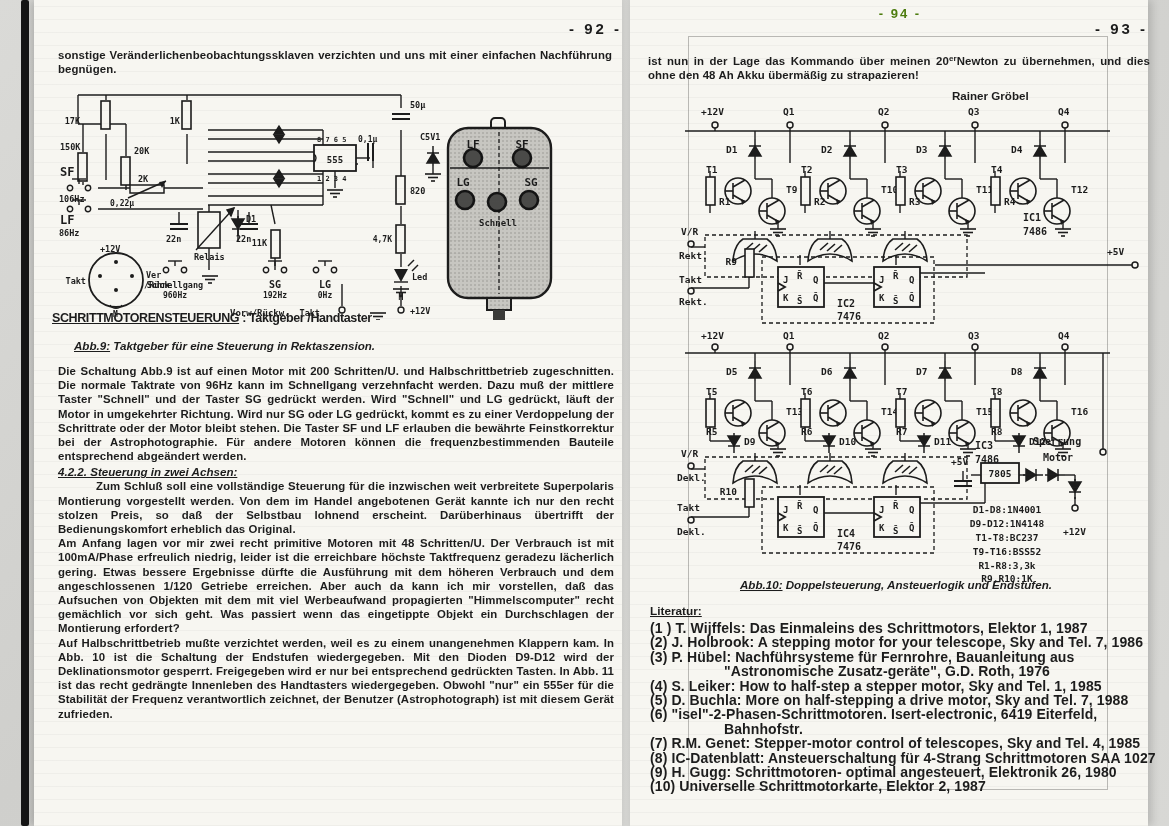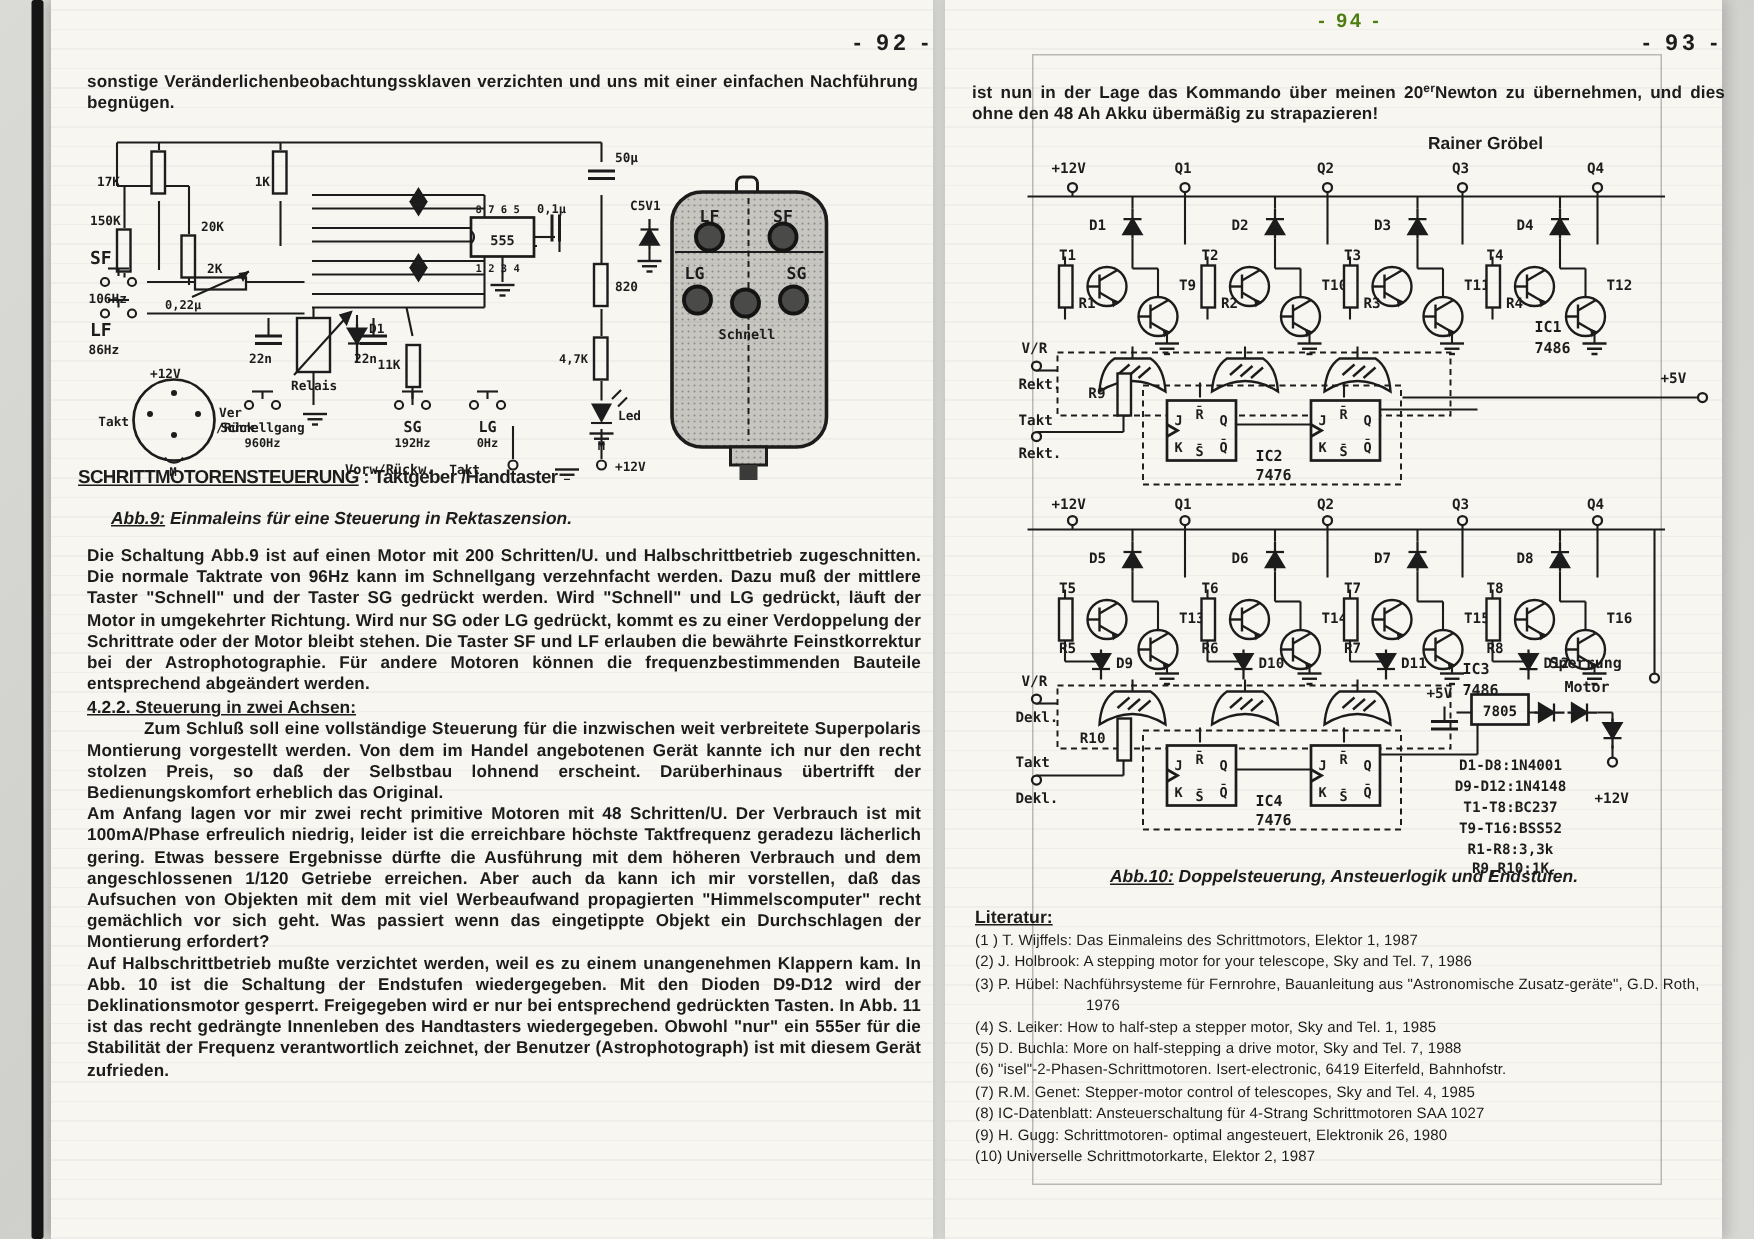--- a/index.html
+++ b/index.html
@@ -23,29 +23,29 @@
   .indent{text-indent:38px;}
   .lp-intro{position:absolute;left:24px;top:48px;width:554px;}
   .lp-fig{position:absolute;left:24px;top:84px;}
   .fig9-cap{position:absolute;left:18px;top:311px;width:560px;
        font-family:Liberation Sans, sans-serif;font-weight:bold;font-size:12.5px;letter-spacing:-.4px;}
   .fig9-cap .u{text-decoration:underline;}
   .abbcap{font-style:italic;font-weight:bold;font-size:11.6px;}
   .abbcap .u{text-decoration:underline;}
   .lp-abb{position:absolute;left:40px;top:339px;}
   .lp-text{position:absolute;left:24px;top:364px;width:556px;}
-  .h422{font-weight:bold;font-size:11.6px;text-decoration:underline;margin:2px 0 1px 0;}
+  .h422{font-weight:bold;font-size:11.6px;text-decoration:underline;margin:2px 0 1px 0;font-style:italic;}
   .rp-intro{position:absolute;left:18px;top:52px;width:502px;}
   sup{font-size:8px;vertical-align:4px;}
   .author{position:absolute;left:322px;top:89px;font-weight:bold;font-size:11.6px;}
   .rp-fig{position:absolute;left:15px;top:103px;}
   .rp-abb{position:absolute;left:110px;top:578px;text-align:right;}
   .lit{position:absolute;left:20px;top:604px;width:506px;}
   .lit-h{font-weight:bold;font-size:11.8px;text-decoration:underline;margin-bottom:3px;}
-  .ref{font-weight:normal;font-size:10px;line-height:14.4px;padding-left:74px;text-indent:-74px;
+  .ref{font-weight:bold;font-size:14px;line-height:14.4px;padding-left:74px;text-indent:-74px;
        letter-spacing:.1px;}
   
   svg{display:block;}
   svg text{font-family:"DejaVu Sans Mono",monospace;font-weight:bold;fill:#1c1c1c;}
   .w{stroke:#1c1c1c;stroke-width:1.4;fill:none;}
   .wd{stroke:#1c1c1c;stroke-width:1.3;fill:none;stroke-dasharray:4 3;}
 </style>
 </head>
 <body>
 
@@ -243,21 +243,21 @@
         <text x="352" y="230">+12V</text>
         <text x="415" y="64" text-anchor="middle" font-size="11">LF</text>
         <text x="464" y="64" text-anchor="middle" font-size="11">SF</text>
         <text x="405" y="102" text-anchor="middle" font-size="11">LG</text>
         <text x="473" y="102" text-anchor="middle" font-size="11">SG</text>
         <text x="440" y="142" text-anchor="middle" font-size="9">Schnell</text>
       </g>
     </svg>
 
     <div class="fig9-cap"><span class="u">SCHRITTMOTORENSTEUERUNG</span><span> : Taktgeber /Handtaster</span></div>
-    <div class="abbcap lp-abb"><span class="u">Abb.9:</span><span> Einmaleins für eine Steuerung in Rektaszension.</span></div>
+    <div class="abbcap lp-abb"><span class="u">Abb.9:</span><span> Taktgeber für eine Steuerung in Rektaszension.</span></div>
 
     <div class="lp-text">
       <p class="body">Die Schaltung Abb.9 ist auf einen Motor mit 200 Schritten/U. und Halbschrittbetrieb zugeschnitten. Die normale Taktrate von 96Hz kann im Schnellgang verzehnfacht werden. Dazu muß der mittlere Taster "Schnell" und der Taster SG gedrückt werden. Wird "Schnell" und LG gedrückt, läuft der Motor in umgekehrter Richtung. Wird nur SG oder LG gedrückt, kommt es zu einer Verdoppelung der Schrittrate oder der Motor bleibt stehen. Die Taster SF und LF erlauben die bewährte Feinstkorrektur bei der Astrophotographie. Für andere Motoren können die frequenzbestimmenden Bauteile entsprechend abgeändert werden.</p>
       <div class="h422">4.2.2. Steuerung in zwei Achsen:</div>
       <p class="body indent">Zum Schluß soll eine vollständige Steuerung für die inzwischen weit verbreitete Superpolaris Montierung vorgestellt werden. Von dem im Handel angebotenen Gerät kannte ich nur den recht stolzen Preis, so daß der Selbstbau lohnend erscheint. Darüberhinaus übertrifft der Bedienungskomfort erheblich das Original.</p>
       <p class="body">Am Anfang lagen vor mir zwei recht primitive Motoren mit 48 Schritten/U. Der Verbrauch ist mit 100mA/Phase erfreulich niedrig, leider ist die erreichbare höchste Taktfrequenz geradezu lächerlich gering. Etwas bessere Ergebnisse dürfte die Ausführung mit dem höheren Verbrauch und dem angeschlossenen 1/120 Getriebe erreichen. Aber auch da kann ich mir vorstellen, daß das Aufsuchen von Objekten mit dem mit viel Werbeaufwand propagierten "Himmelscomputer" recht gemächlich vor sich geht. Was passiert wenn das eingetippte Objekt ein Durchschlagen der Montierung erfordert?</p>
       <p class="body">Auf Halbschrittbetrieb mußte verzichtet werden, weil es zu einem unangenehmen Klappern kam. In Abb. 10 ist die Schaltung der Endstufen wiedergegeben. Mit den Dioden D9-D12 wird der Deklinationsmotor gesperrt. Freigegeben wird er nur bei entsprechend gedrückten Tasten. In Abb. 11 ist das recht gedrängte Innenleben des Handtasters wiedergegeben. Obwohl "nur" ein 555er für die Stabilität der Frequenz verantwortlich zeichnet, der Benutzer (Astrophotograph) ist mit diesem Gerät zufrieden.</p>
     </div>
   </div>
 

